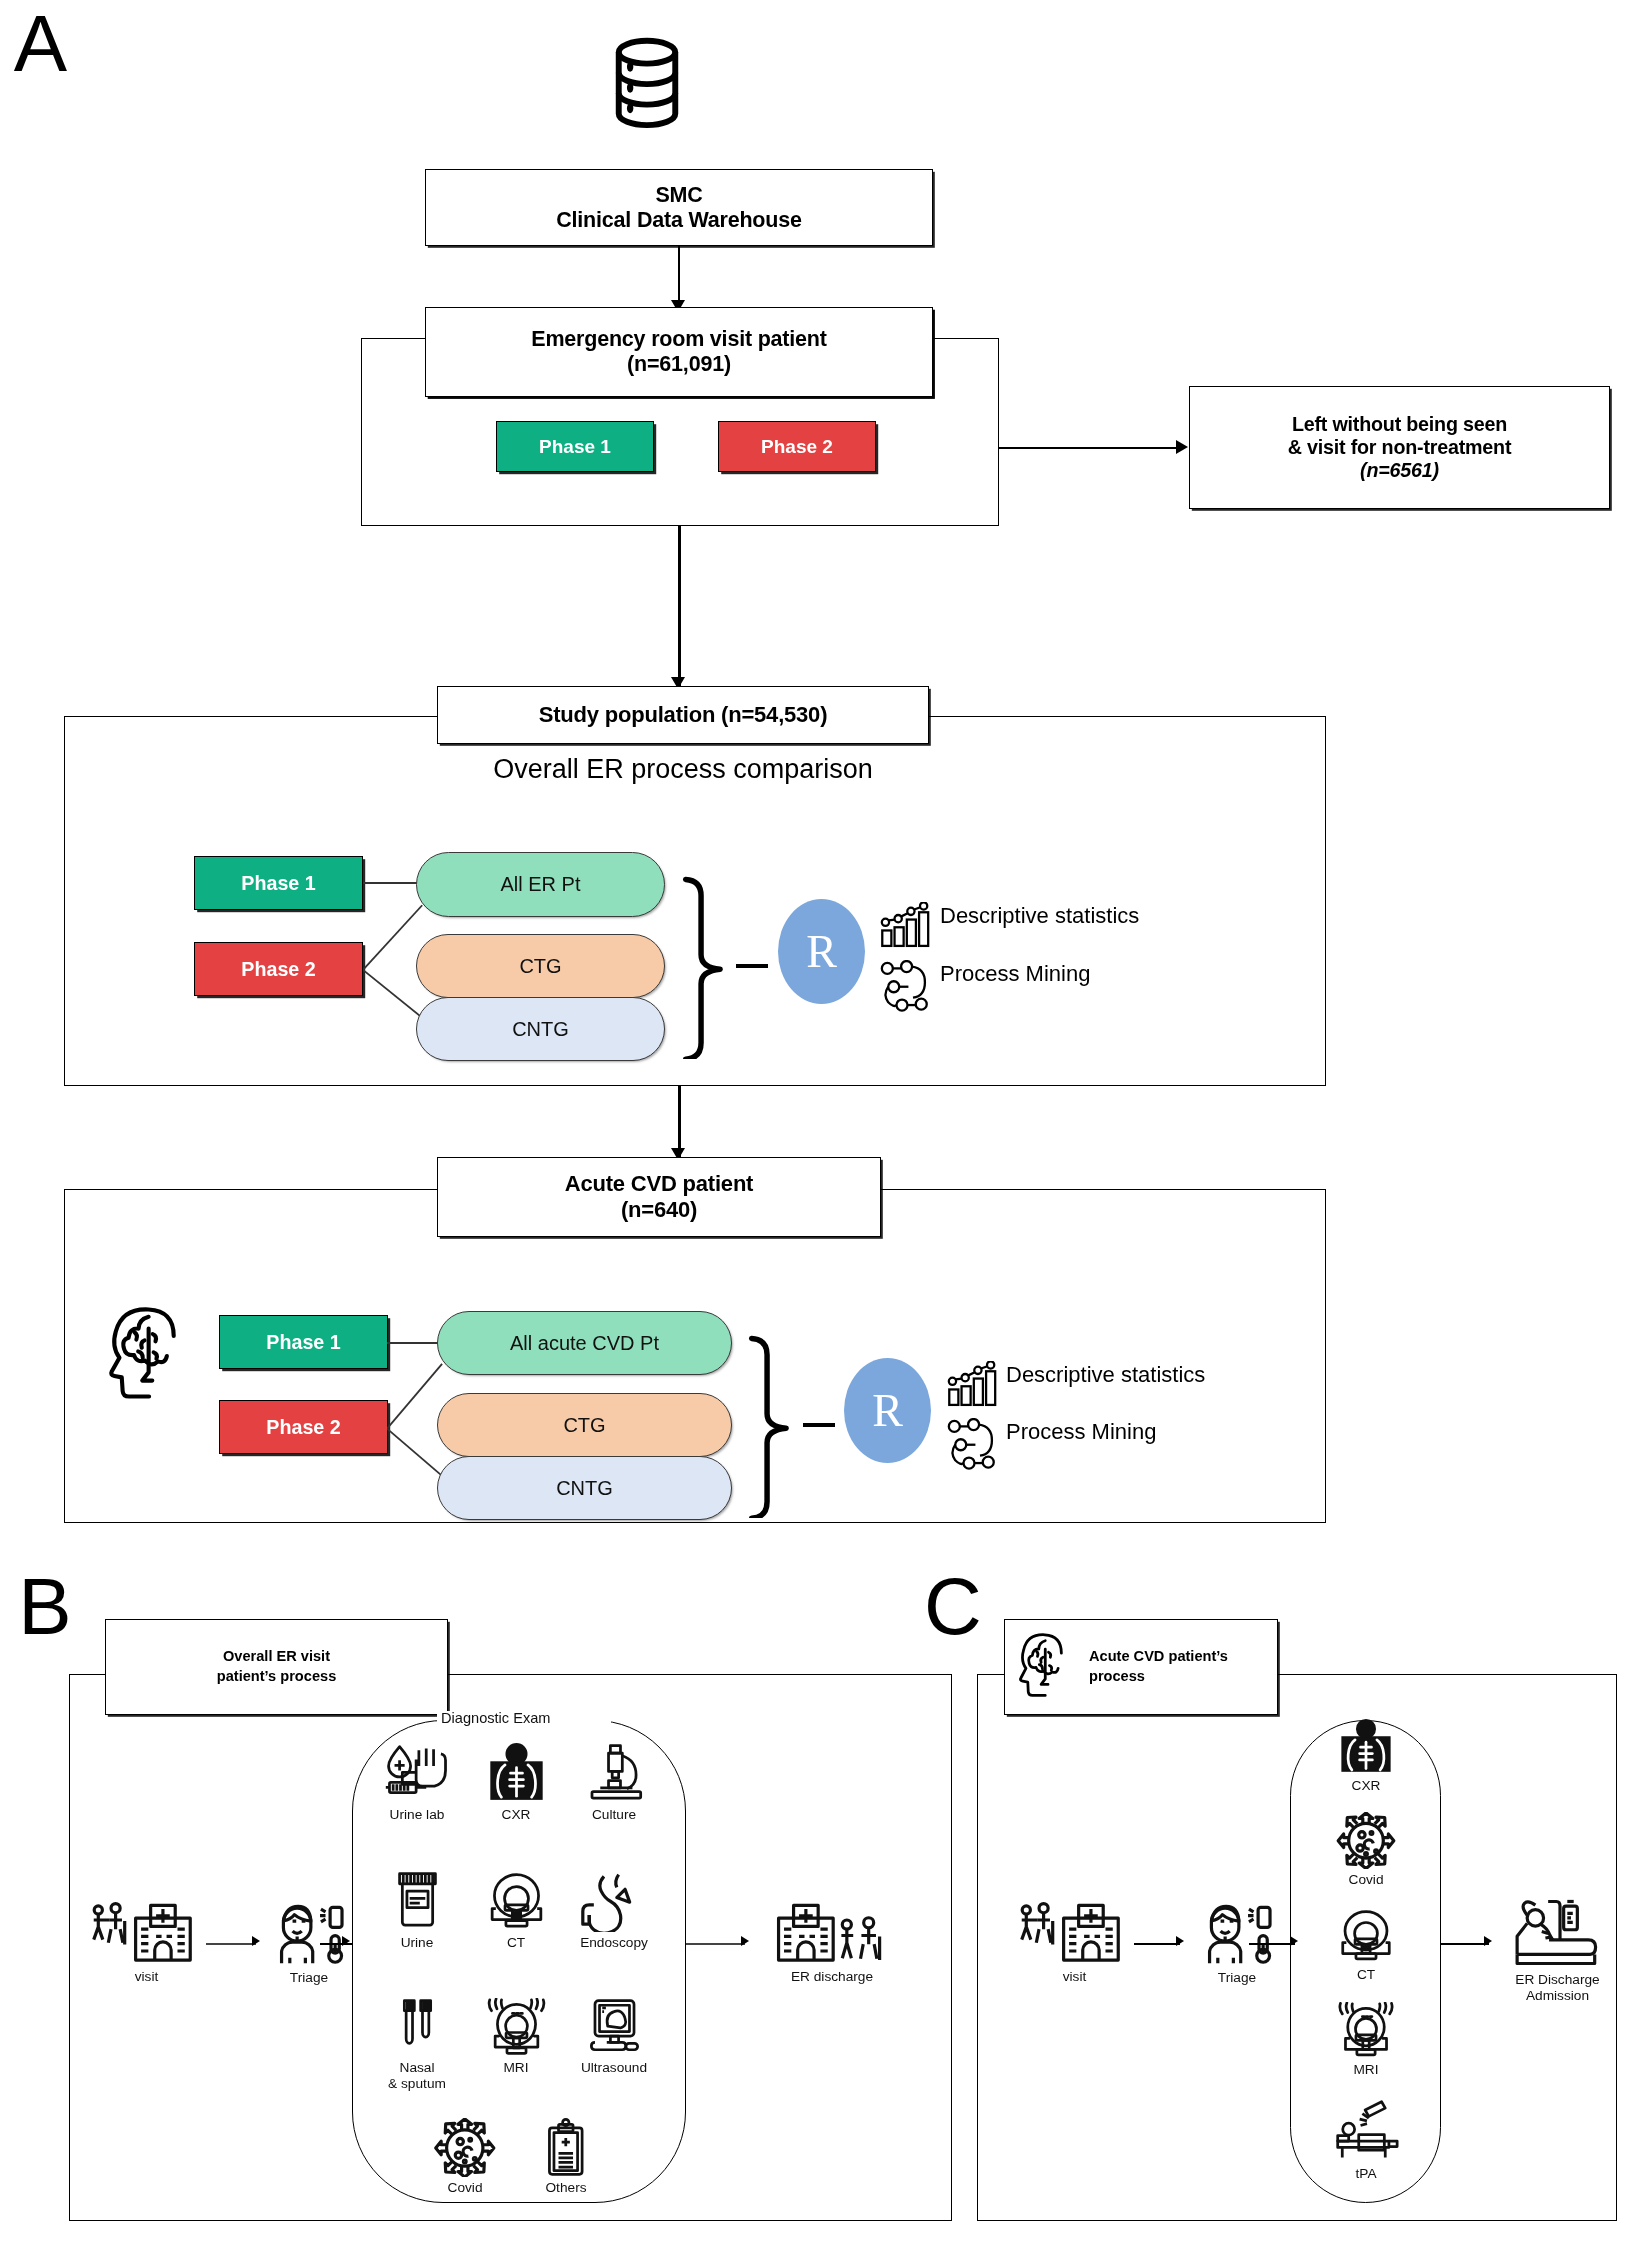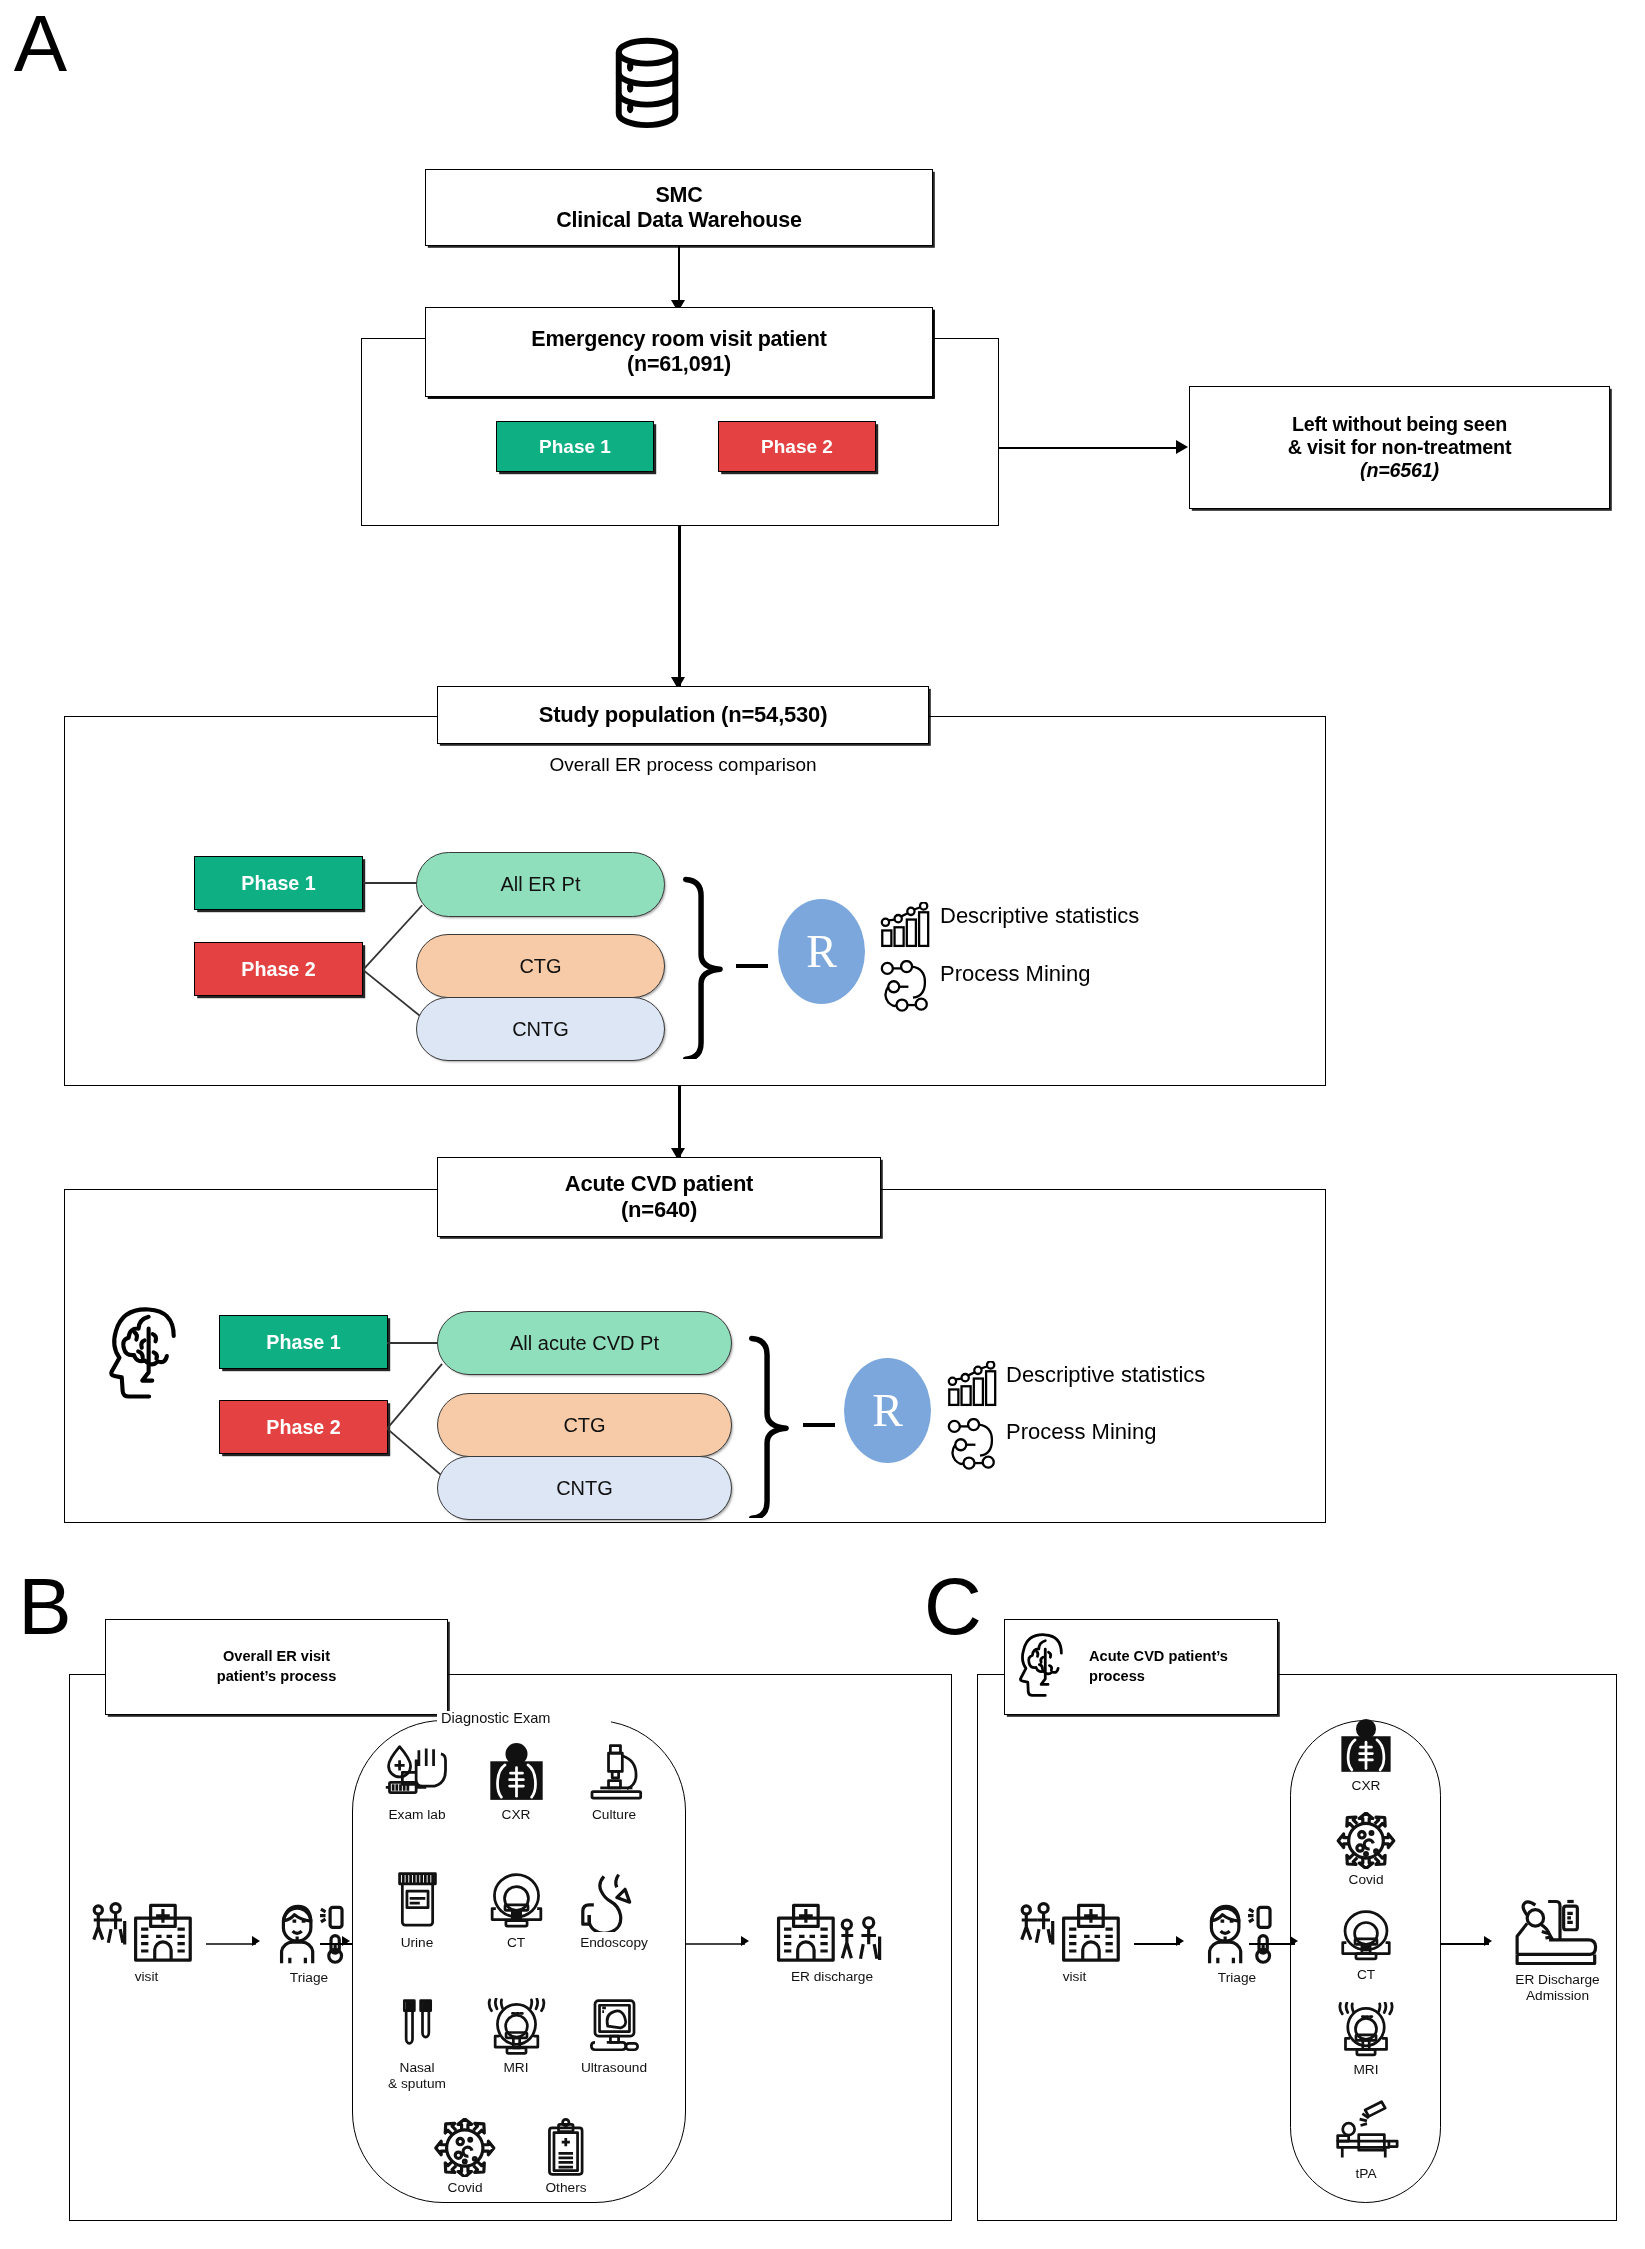--- a/index.html
+++ b/index.html
@@ -92,21 +92,21 @@
   <div class="ln" style="font-size:19.7px;font-style:italic;">(n=6561)</div>
 </div>
 
 <div class="plain-line v-line" style="left:678px;top:526px;width:2.7px;height:162px;"></div>
 <div class="arrow-dn" style="left:671px;top:677px;"></div>
 
 <div class="outline" style="left:64px;top:716px;width:1262px;height:370px;"></div>
 <div class="box" style="left:437px;top:686px;width:492px;height:58px;">
   <div class="ln" style="font-size:22px;">Study population (n=54,530)</div>
 </div>
-<div class="abs" style="left:437px;top:754px;width:492px;text-align:center;font-size:19px;">Overall ER process comparison</div>
+<div class="abs" style="left:437px;top:754px;width:492px;text-align:center;font-size:27px;">Overall ER process comparison</div>
 
 <div class="chip" style="left:194px;top:856px;width:169px;height:54px;background:#0FAF84;">
   <span style="font-size:19.7px;">Phase 1</span>
 </div>
 <div class="chip" style="left:194px;top:942px;width:169px;height:54px;background:#E44242;">
   <span style="font-size:19.7px;">Phase 2</span>
 </div>
 
 <div class="plain-line h-line" style="left:363px;top:882px;width:59px;height:1.8px;background:#333;"></div>
 <svg class="abs" style="left:363px;top:892px;" width="66" height="133" viewBox="0 0 145 290">
@@ -314,21 +314,21 @@
         <path d="M36 10 q24 28 24 42 a24 24 0 0 1 -48 0 q0 -14 24 -42 z"></path>
         <path d="M36 40 v22 M25 51 h22"></path>
         <path d="M78 18 v34 M94 14 v38 M110 16 v36 M126 26 q10 2 10 14 v22 q0 28 -24 34 h-26 q-14 0 -14 -14 v-44"></path>
         <path d="M72 66 h-30 v26 h34"></path>
         <rect x="14" y="88" width="58" height="22" rx="3"></rect>
         <path d="M22 92 v14 M30 92 v14 M38 92 v14 M46 92 v14 M54 92 v14"></path>
         <path d="M72 99 h22 M6 99 h8"></path>
       </g>
     </svg>
   </div>
-  <div class="lbl">Exam lab</div>
+  <div class="lbl">Urine lab</div>
 </div>
 
 <div class="node" style="left:467px;top:1742px;width:98px;">
   <div class="iconwrap" style="height:62px;">
     <svg width="69" height="62" viewBox="0 0 150 135">
       <circle cx="75" cy="26" r="24" fill="#111"></circle>
       <rect x="18" y="42" width="114" height="84" fill="#111"></rect>
       <g fill="none" stroke="#fff" stroke-width="6" stroke-linecap="round">
         <path d="M50 50 q-14 10 -16 34 q-2 24 8 36"></path>
         <path d="M100 50 q14 10 16 34 q2 24 -8 36"></path>

